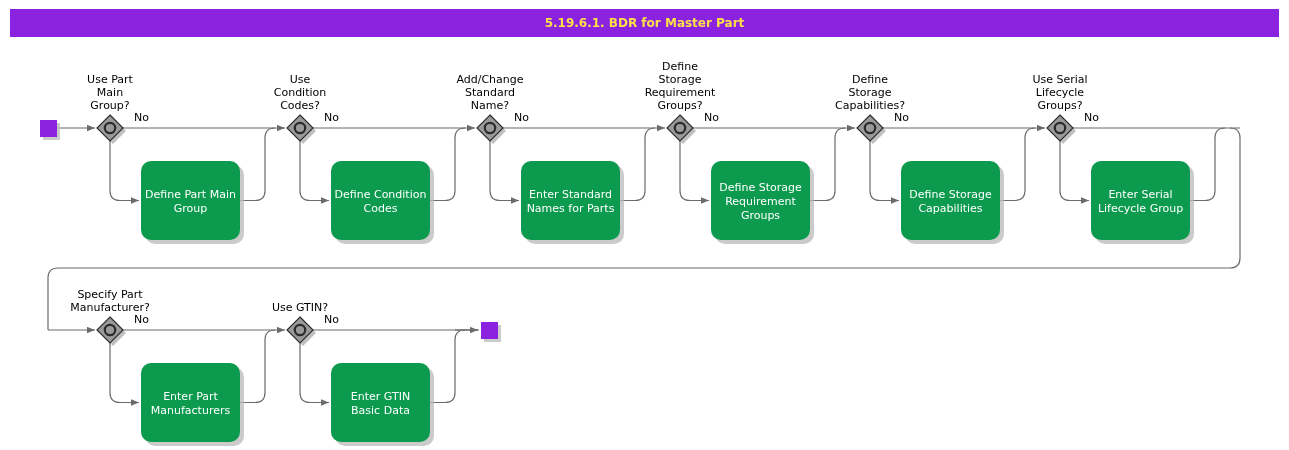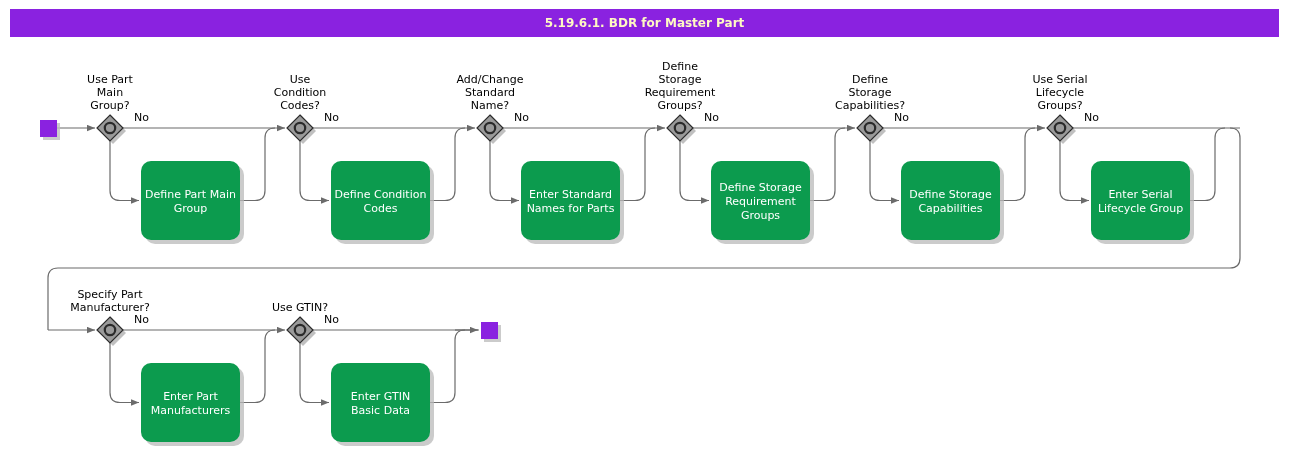--- a/index.html
+++ b/index.html
@@ -24,21 +24,21 @@
     left: 10px;
     top: 9px;
     width: 1269px;
     height: 28px;
     background: #8A22E0;
     display: flex;
     align-items: center;
     justify-content: center;
   }
   .title-text {
-    color: #fef9c3;
+    color: #fde047;
     font-family: "DejaVu Sans", sans-serif;
     font-size: 12px;
     font-weight: bold;
     letter-spacing: 0px;
     white-space: nowrap;
   }
   svg.flow {
     position: absolute;
     left: 0;
     top: 0;

